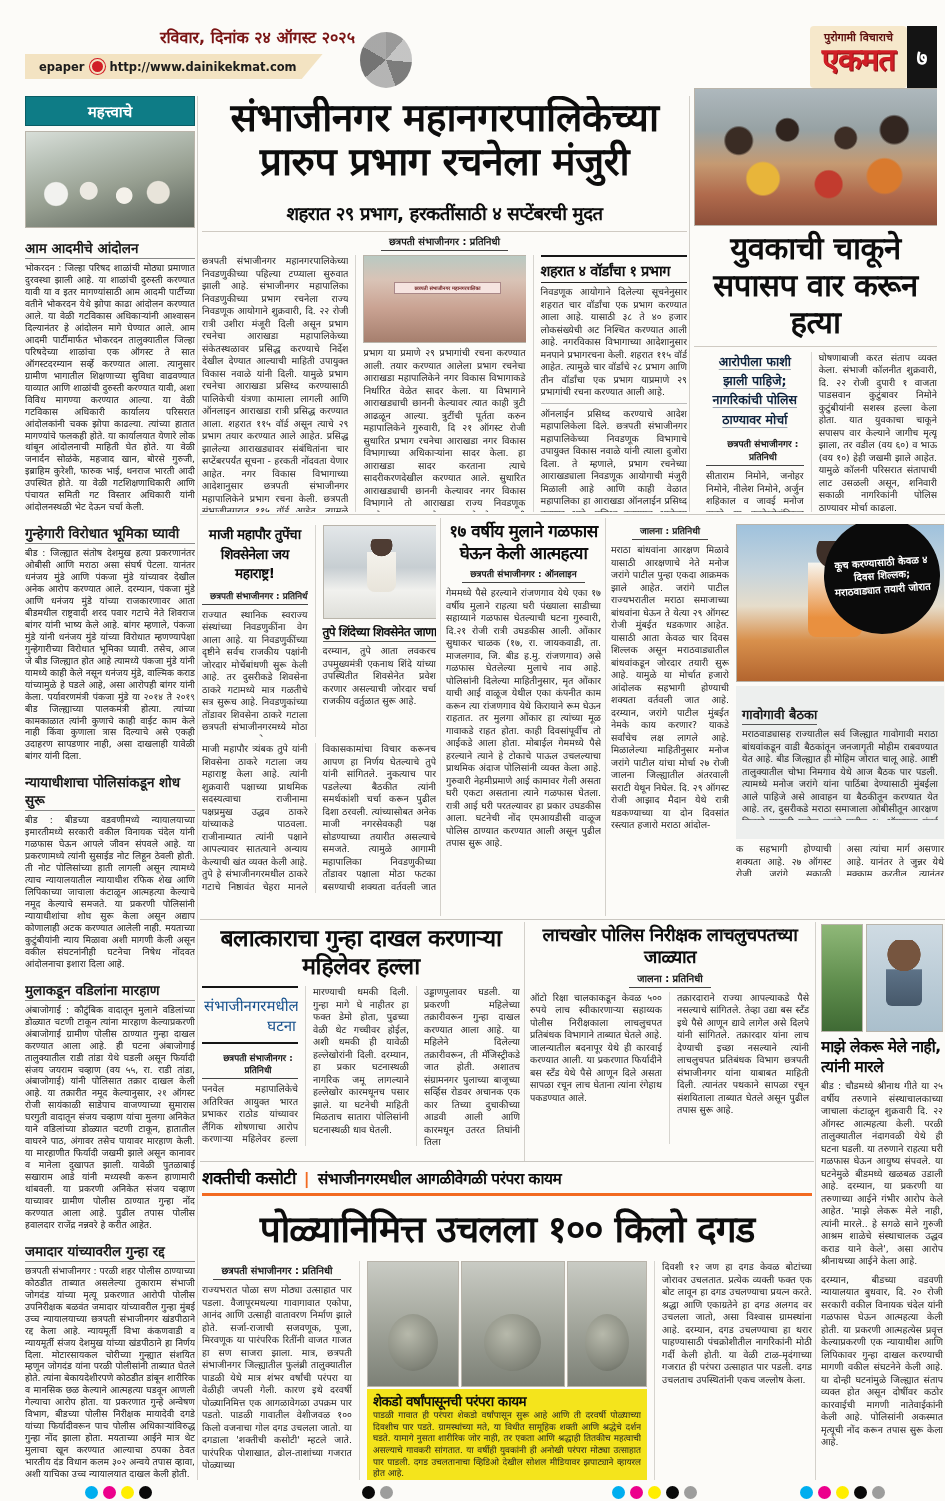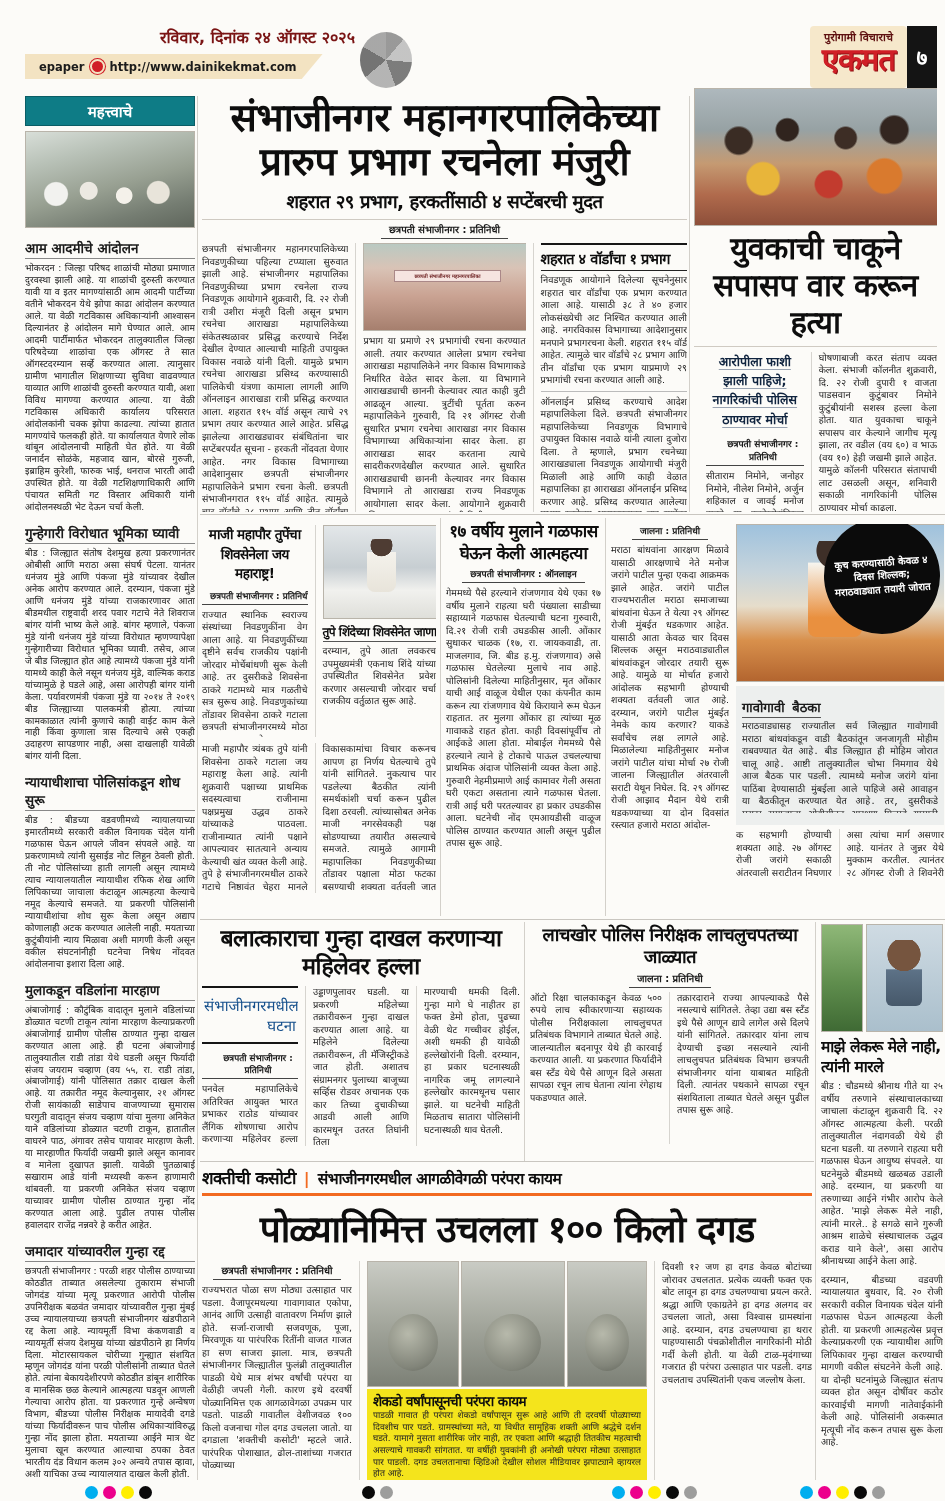--- a/index.html
+++ b/index.html
@@ -70,21 +70,21 @@
                  linear-gradient(180deg,transparent 44%,#5d7287 45%,#46586a 100%);border-radius:6px;}
   .ph-green{background:linear-gradient(180deg,#8fb878 0%,#5f8d4d 55%,#3f6a34 100%);}
   .ph-stone{background:linear-gradient(180deg,#c9cbc4 0%,#a7aaa0 45%,#7c8076 100%);}
   .ph-stone::after{content:"";position:absolute;left:22%;top:42%;width:56%;height:46%;border-radius:50%;
       background:radial-gradient(circle at 40% 35%,#b7b9ab,#82857a 70%,#5f6258);}
   
   .badge-circle{position:absolute;right:4px;top:-6px;width:116px;height:116px;border-radius:50%;
       background:#0b0b0b;color:#fff;font-size:10px;font-weight:bold;text-align:center;
       display:flex;align-items:center;justify-content:center;padding:10px;box-sizing:border-box;
       transform:rotate(-4deg);line-height:1.35;}
-  .gray-box{background:#edefee;padding:12px 6px;font-family:Liberation Mono, monospace;}
+  .gray-box{background:#edefee;padding:19px 6px;}
   .gray-box .g-title{font-weight:bold;font-size:13px;border-bottom:1px solid #555;width:max-content;padding-bottom:1px;margin-bottom:3px;}
   .kicker-blue{color:#16508c;font-weight:normal;font-size:15px;text-align:right;
       border-top:2.5px solid #151515;border-bottom:2.5px solid #151515;padding:7px 2px;}
   .subhead-ul{font-weight:bold;font-size:12.5px;text-align:center;color:#10243f;line-height:1.55;
       text-decoration:underline;text-decoration-color:#9aa4b2;text-underline-offset:3px;}
   .box-rule-t{border-top:2px solid #161616;}
   .yellow{background:#f4e41c;}
   .dot{width:13px;height:13px;border-radius:50%;display:inline-block;margin-right:5px;}
   .dc{background:#00aeef}.dm{background:#ec008c}.dy{background:#ffee00}.dk{background:#0a0a0a}.dg{background:#9d9d9c}
   .vrule{position:absolute;width:1px;background:#d3d0ca;}
@@ -147,21 +147,21 @@
       <div class="lc-body">अंबाजोगाई : कौटुंबिक वादातून मुलाने वडिलांच्या डोळ्यात चटणी टाकून त्यांना मारहाण केल्याप्रकरणी अंबाजोगाई ग्रामीण पोलीस ठाण्यात गुन्हा दाखल करण्यात आला आहे. ही घटना अंबाजोगाई तालुक्यातील राडी तांडा येथे घडली असून फिर्यादी संजय जयराम चव्हाण (वय ५५, रा. राडी तांडा, अंबाजोगाई) यांनी पोलिसात तक्रार दाखल केली आहे. या तक्रारीत नमूद केल्यानुसार, २१ ऑगस्ट रोजी सायंकाळी साडेपाच वाजण्याच्या सुमारास घरगुती वादातून संजय चव्हाण यांचा मुलगा अनिकेत याने वडिलांच्या डोळ्यात चटणी टाकून, हातातील वाघरने पाठ, अंगावर तसेच पायावर मारहाण केली. या मारहाणीत फिर्यादी जखमी झाले असून कानावर व मानेला दुखापत झाली. यावेळी पुतळाबाई सखाराम आडे यांनी मध्यस्थी करून हाणामारी थांबवली. या प्रकरणी अनिकेत संजय चव्हाण याच्यावर ग्रामीण पोलीस ठाण्यात गुन्हा नोंद करण्यात आला आहे. पुढील तपास पोलीस हवालदार राजेंद्र नन्नवरे हे करीत आहेत.</div>
     </div>
     <div>
       <div class="lc-title">जमादार यांच्यावरील गुन्हा रद्द</div>
       <div class="lc-body">छत्रपती संभाजीनगर : परळी शहर पोलीस ठाण्याच्या कोठडीत ताब्यात असलेल्या तुकाराम संभाजी जोगदंड यांच्या मृत्यू प्रकरणात आरोपी पोलीस उपनिरीक्षक बळवंत जमादार यांच्यावरील गुन्हा मुंबई उच्च न्यायालयाच्या छत्रपती संभाजीनगर खंडपीठाने रद्द केला आहे. न्यायमूर्ती विभा कंकणवाडी व न्यायमूर्ती संजय देशमुख यांच्या खंडपीठाने हा निर्णय दिला. मोटारसायकल चोरीच्या गुन्ह्यात संशयित म्हणून जोगदंड यांना परळी पोलीसांनी ताब्यात घेतले होते. त्यांना बेकायदेशीरपणे कोठडीत डांबून शारीरिक व मानसिक छळ केल्याने आत्महत्या घडवून आणली गेल्याचा आरोप होता. या प्रकरणात गुन्हे अन्वेषण विभाग, बीडच्या पोलीस निरीक्षक मायादेवी दगडे यांच्या फिर्यादीवरून पाच पोलीस अधिकाऱ्यांविरुद्ध गुन्हा नोंद झाला होता. मयताच्या आईने मात्र थेट मुलाचा खून करण्यात आल्याचा ठपका ठेवत भारतीय दंड विधान कलम ३०२ अन्वये तपास व्हावा, अशी याचिका उच्च न्यायालयात दाखल केली होती.</div>
     </div>
   </div>
 
   <div class="abs clip" style="left:202px;top:96px;width:485px;height:416px;">
     <div class="hl" style="font-size:39px;line-height:1.13;">संभाजीनगर महानगरपालिकेच्या प्रारुप प्रभाग रचनेला मंजुरी</div>
-    <div class="hl" style="font-size:18.5px;margin-top:4px;border-bottom:1px solid #cfcac2;padding-bottom:6px;">शहरात २९ प्रभाग, हरकतींसाठी ४ सप्टेंबरची मुदत</div>
+    <div class="hl" style="font-size:18.5px;margin-top:16px;border-bottom:1px solid #cfcac2;padding-bottom:6px;">शहरात २९ प्रभाग, हरकतींसाठी ४ सप्टेंबरची मुदत</div>
     <div class="byline">छत्रपती संभाजीनगर : प्रतिनिधी</div>
     <div class="row col-rule" style="height:300px;">
       <div class="body-txt clip" style="width:150px;">छत्रपती संभाजीनगर महानगरपालिकेच्या निवडणुकीच्या पहिल्या टप्प्याला सुरुवात झाली आहे. संभाजीनगर महापालिका निवडणुकीच्या प्रभाग रचनेला राज्य निवडणूक आयोगाने शुक्रवारी, दि. २२ रोजी रात्री उशीरा मंजूरी दिली असून प्रभाग रचनेचा आराखडा महापालिकेच्या संकेतस्थळावर प्रसिद्ध करण्याचे निर्देश देखील देण्यात आल्याची माहिती उपायुक्त विकास नवाळे यांनी दिली. यामुळे प्रभाग रचनेचा आराखडा प्रसिध्द करण्यासाठी पालिकेची यंत्रणा कामाला लागली आणि ऑनलाइन आराखडा रात्री प्रसिद्ध करण्यात आला. शहरात ११५ वॉर्ड असून त्याचे २९ प्रभाग तयार करण्यात आले आहेत. प्रसिद्ध झालेल्या आराखड्यावर संबंधितांना चार सप्टेंबरपर्यंत सूचना - हरकती नोंदवता येणार आहेत. नगर विकास विभागाच्या आदेशानुसार छत्रपती संभाजीनगर महापालिकेने प्रभाग रचना केली. छत्रपती संभाजीनगरात ११५ वॉर्ड आहेत. त्यामुळे चार वॉर्डांचे २८ प्रभाग आणि तीन वॉर्डांचा एक</div>
       <div class="clip" style="width:166px;">
         <div class="ph ph-building" style="width:100%;height:86px;margin-bottom:4px;">
           <div class="ph-sign">छत्रपती संभाजीनगर महानगरपालिका</div>
         </div>
         <div class="body-txt">प्रभाग या प्रमाणे २९ प्रभागांची रचना करण्यात आली. तयार करण्यात आलेला प्रभाग रचनेचा आराखडा महापालिकेने नगर विकास विभागाकडे निर्धारित वेळेत सादर केला. या विभागाने आराखड्याची छाननी केल्यावर त्यात काही त्रुटी आढळून आल्या. त्रुटींची पूर्तता करुन महापालिकेने गुरुवारी, दि २१ ऑगस्ट रोजी सुधारित प्रभाग रचनेचा आराखडा नगर विकास विभागाच्या अधिकाऱ्यांना सादर केला. हा आराखडा सादर करताना त्याचे सादरीकरणदेखील करण्यात आले. सुधारित आराखड्याची छाननी केल्यावर नगर विकास विभागाने तो आराखडा राज्य निवडणूक आयोगाला सादर केला. आयोगाने शुक्रवारी उशिरा या आराखड्याला मंजूरी दिली.</div>
       </div>
       <div class="clip" style="width:150px;">
@@ -234,22 +234,22 @@
   </div>
 
   <div class="abs clip" style="left:202px;top:924px;width:318px;height:236px;">
     <div class="hl" style="font-size:23px;line-height:1.22;">बलात्काराचा गुन्हा दाखल करणाऱ्या महिलेवर हल्ला</div>
     <div class="row col-rule" style="margin-top:6px;height:160px;">
       <div class="clip" style="width:100px;">
         <div class="kicker-blue">संभाजीनगरमधील घटना</div>
         <div class="byline" style="font-size:8.8px;margin-top:8px;">छत्रपती संभाजीनगर : प्रतिनिधी</div>
         <div class="body-txt">पनवेल महापालिकेचे अतिरिक्त आयुक्त भारत प्रभाकर राठोड यांच्यावर लैंगिक शोषणाचा आरोप करणाऱ्या महिलेवर हल्ला झाल्याची धक्कादायक घटना घडली. ही घटना शुक्रवारी, दि. २२ रोजी रात्री संग्रामनगर</div>
       </div>
+      <div class="body-txt clip" style="width:100px;">मारण्याची धमकी दिली. गुन्हा मागे घे नाहीतर हा फक्त डेमो होता, पुढच्या वेळी थेट गच्चीवर होईल, अशी धमकी ही यावेळी हल्लेखोरांनी दिली. दरम्यान, हा प्रकार घटनास्थळी नागरिक जमू लागल्याने हल्लेखोर कारमधूनच पसार झाले. या घटनेची माहिती मिळताच सातारा पोलिसांनी घटनास्थळी धाव घेतली.</div>
       <div class="body-txt clip" style="width:100px;">उड्डाणपुलावर घडली. या प्रकरणी महिलेच्या तक्रारीवरून गुन्हा दाखल करण्यात आला आहे. या महिलेने दिलेल्या तक्रारीवरून, ती मॅजिस्ट्रीकडे जात होती. अशातच संग्रामनगर पुलाच्या बाजूच्या सर्व्हिस रोडवर अचानक एक कार तिच्या दुचाकीच्या आडवी आली आणि कारमधून उतरत तिघांनी तिला</div>
-      <div class="body-txt clip" style="width:100px;">मारण्याची धमकी दिली. गुन्हा मागे घे नाहीतर हा फक्त डेमो होता, पुढच्या वेळी थेट गच्चीवर होईल, अशी धमकी ही यावेळी हल्लेखोरांनी दिली. दरम्यान, हा प्रकार घटनास्थळी नागरिक जमू लागल्याने हल्लेखोर कारमधूनच पसार झाले. या घटनेची माहिती मिळताच सातारा पोलिसांनी घटनास्थळी धाव घेतली.</div>
     </div>
   </div>
 
   <div class="abs clip" style="left:530px;top:924px;width:280px;height:236px;">
     <div class="hl" style="font-size:18px;line-height:1.22;">लाचखोर पोलिस निरीक्षक लाचलुचपतच्या जाळ्यात</div>
     <div class="byline" style="margin-top:4px;">जालना : प्रतिनिधी</div>
     <div class="row col-rule clip" style="height:152px;">
       <div class="body-txt" style="width:132px;">ऑटो रिक्षा चालकाकडून केवळ ५०० रुपये लाच स्वीकारणाऱ्या सहाय्यक पोलीस निरीक्षकाला लाचलुचपत प्रतिबंधक विभागाने ताब्यात घेतले आहे. जालन्यातील बदनापूर येथे ही कारवाई करण्यात आली. या प्रकरणात फिर्यादीने बस स्टँड येथे पैसे आणून दिले असता सापळा रचून लाच घेताना त्यांना रंगेहाथ पकडण्यात आले.</div>
       <div class="body-txt" style="width:132px;">तक्रारदाराने राज्या आपल्याकडे पैसे नसल्याचे सांगितले. तेव्हा उद्या बस स्टँड इथे पैसे आणून द्यावे लागेल असे दिलपे यांनी सांगितले. तक्रारदार यांना लाच देण्याची इच्छा नसल्याने त्यांनी लाचलुचपत प्रतिबंधक विभाग छत्रपती संभाजीनगर यांना याबाबत माहिती दिली. त्यानंतर पथकाने सापळा रचून संशयिताला ताब्यात घेतले असून पुढील तपास सुरू आहे.</div>
     </div>

